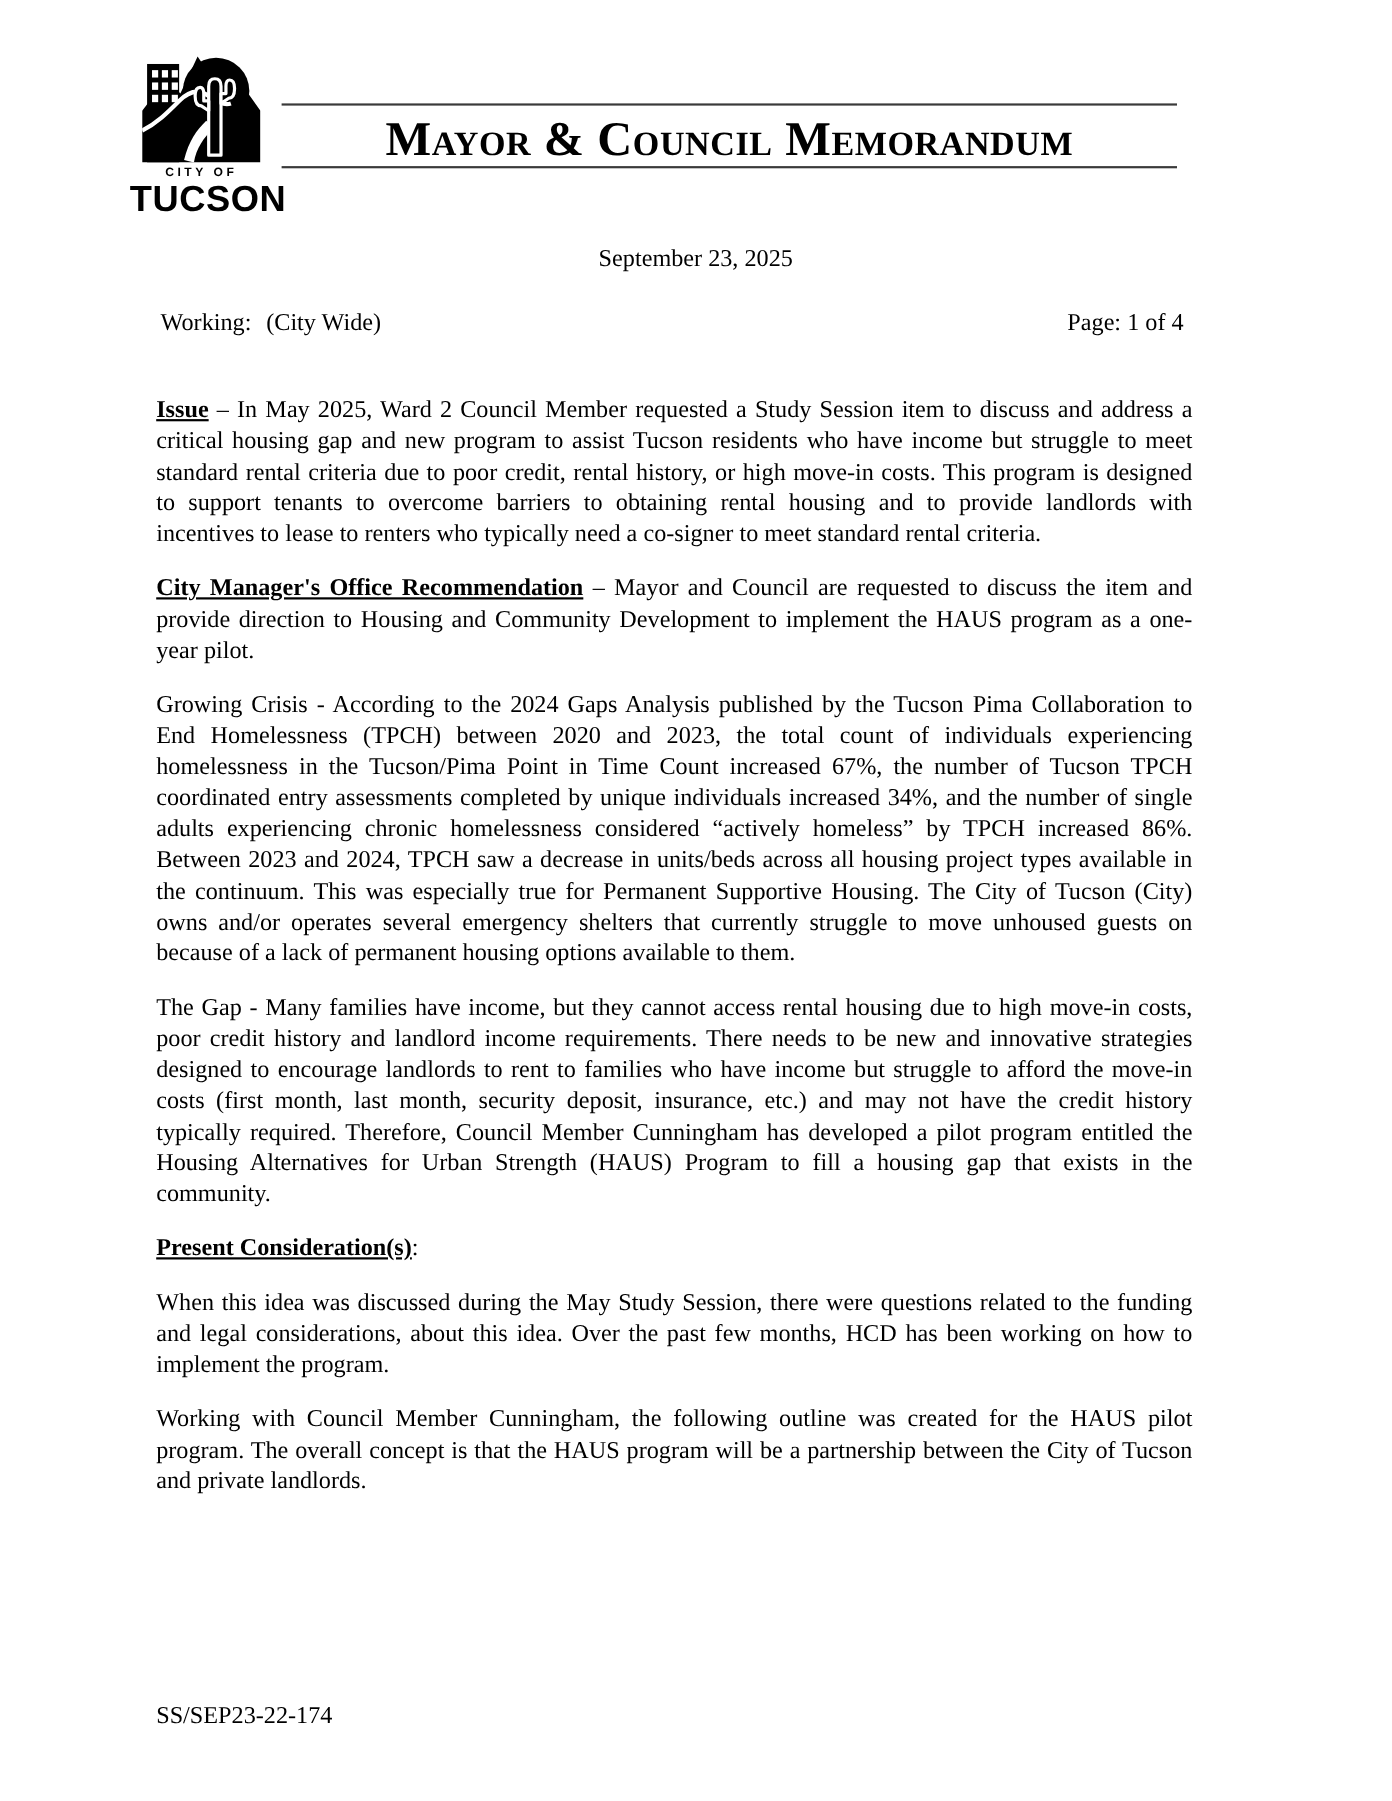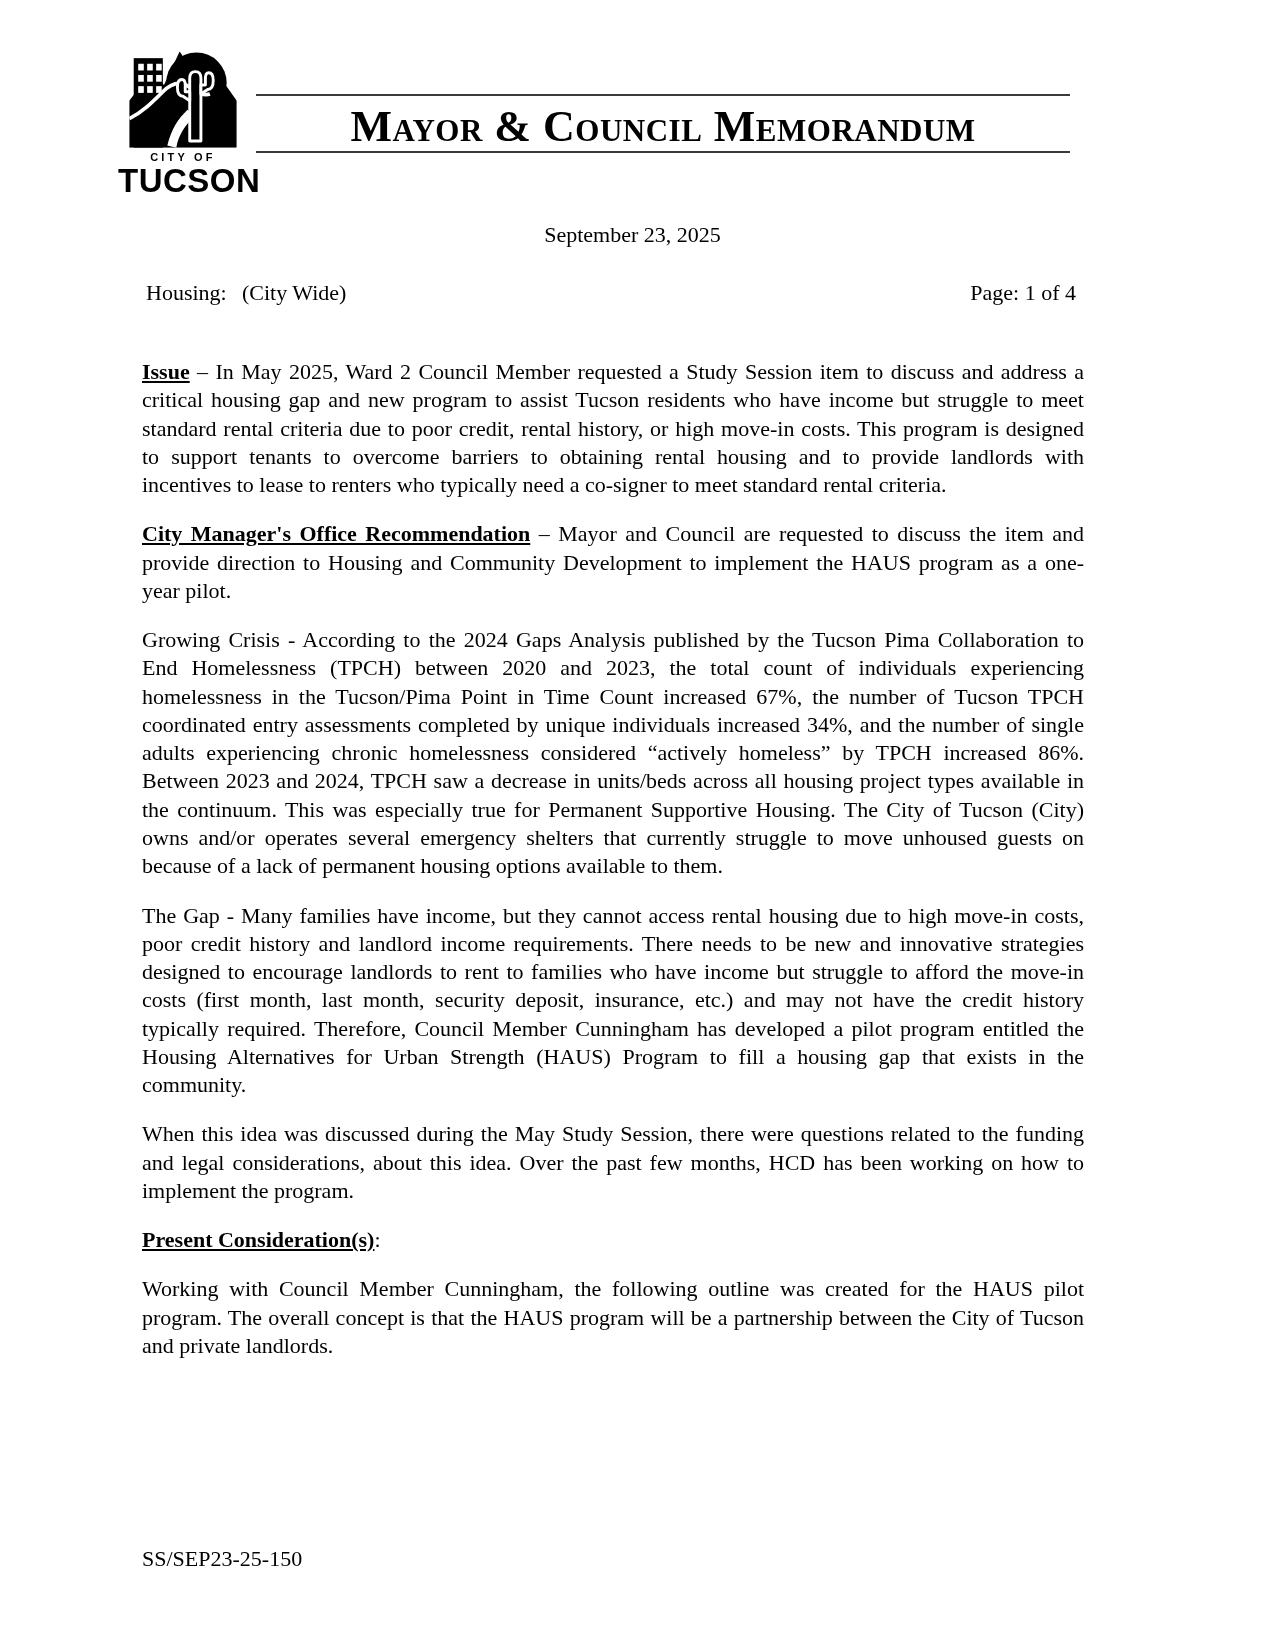--- a/index.html
+++ b/index.html
@@ -202,41 +202,41 @@
     <div class="title-block">
       <div class="rule"></div>
       <div class="memo-title">Mayor &amp; Council Memorandum</div>
       <div class="rule thin"></div>
     </div>
   </div>
 
   <div class="doc-date">September 23, 2025</div>
 
   <div class="subject-row">
-    <div class="subject-label">Housing:</div>
+    <div class="subject-label">Working:</div>
     <div class="subject-value">
       <span class="subject-line2">(City Wide)</span>
     </div>
     <div class="page-count">Page: 1 of 4</div>
   </div>
 
   <div class="body">
 
     <p><span class="u">Issue</span><span> – In May 2025, Ward 2 Council Member requested a Study Session item to discuss and address a critical housing gap and new program to assist Tucson residents who have income but struggle to meet standard rental criteria due to poor credit, rental history, or high move-in costs. This program is designed to support tenants to overcome barriers to obtaining rental housing and to provide landlords with incentives to lease to renters who typically need a co-signer to meet standard rental criteria.</span></p>
 
     <p><span class="u">City Manager's Office Recommendation</span><span> – Mayor and Council are requested to discuss the item and provide direction to Housing and Community Development to implement the HAUS program as a one-year pilot.</span></p>
 
 
     <p>Growing Crisis - According to the 2024 Gaps Analysis published by the Tucson Pima Collaboration to End Homelessness (TPCH) between 2020 and 2023, the total count of individuals experiencing homelessness in the Tucson/Pima Point in Time Count increased 67%, the number of Tucson TPCH coordinated entry assessments completed by unique individuals increased 34%, and the number of single adults experiencing chronic homelessness considered “actively homeless” by TPCH increased 86%. Between 2023 and 2024, TPCH saw a decrease in units/beds across all housing project types available in the continuum. This was especially true for Permanent Supportive Housing. The City of Tucson (City) owns and/or operates several emergency shelters that currently struggle to move unhoused guests on because of a lack of permanent housing options available to them.</p>
 
     <p>The Gap - Many families have income, but they cannot access rental housing due to high move-in costs, poor credit history and landlord income requirements. There needs to be new and innovative strategies designed to encourage landlords to rent to families who have income but struggle to afford the move-in costs (first month, last month, security deposit, insurance, etc.) and may not have the credit history typically required. Therefore, Council Member Cunningham has developed a pilot program entitled the Housing Alternatives for Urban Strength (HAUS) Program to fill a housing gap that exists in the community.</p>
 
+    <p><span class="u">Present Consideration(s)</span><span>:</span></p>
+
     <p>When this idea was discussed during the May Study Session, there were questions related to the funding and legal considerations, about this idea. Over the past few months, HCD has been working on how to implement the program.</p>
 
-    <p><span class="u">Present Consideration(s)</span><span>:</span></p>
-
     <p>Working with Council Member Cunningham, the following outline was created for the HAUS pilot program. The overall concept is that the HAUS program will be a partnership between the City of Tucson and private landlords.</p>
 
   </div>
 
-  <div class="footer">SS/SEP23-25-150</div>
+  <div class="footer">SS/SEP23-22-174</div>
 
 </div>
 
 </body></html>

